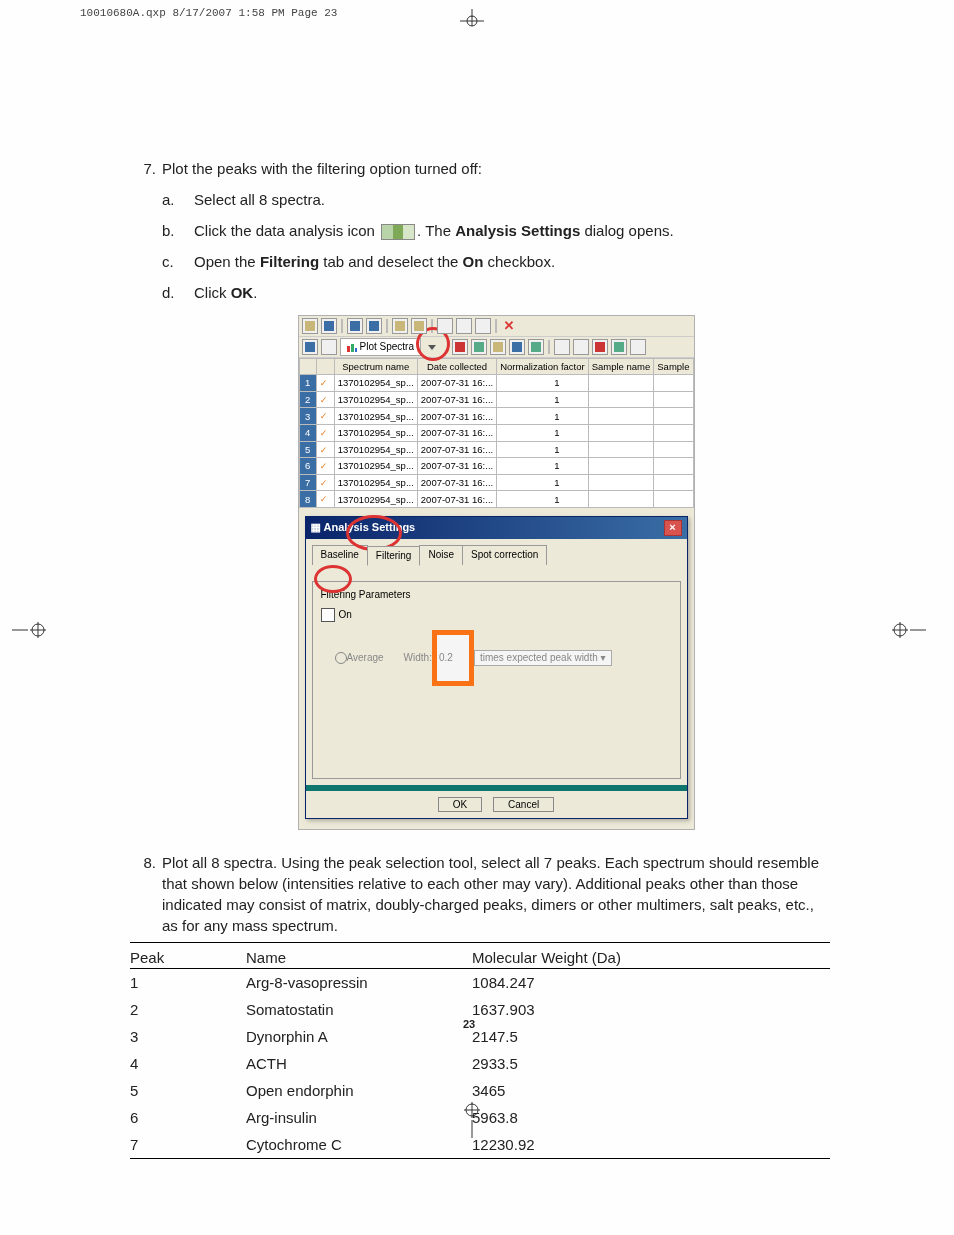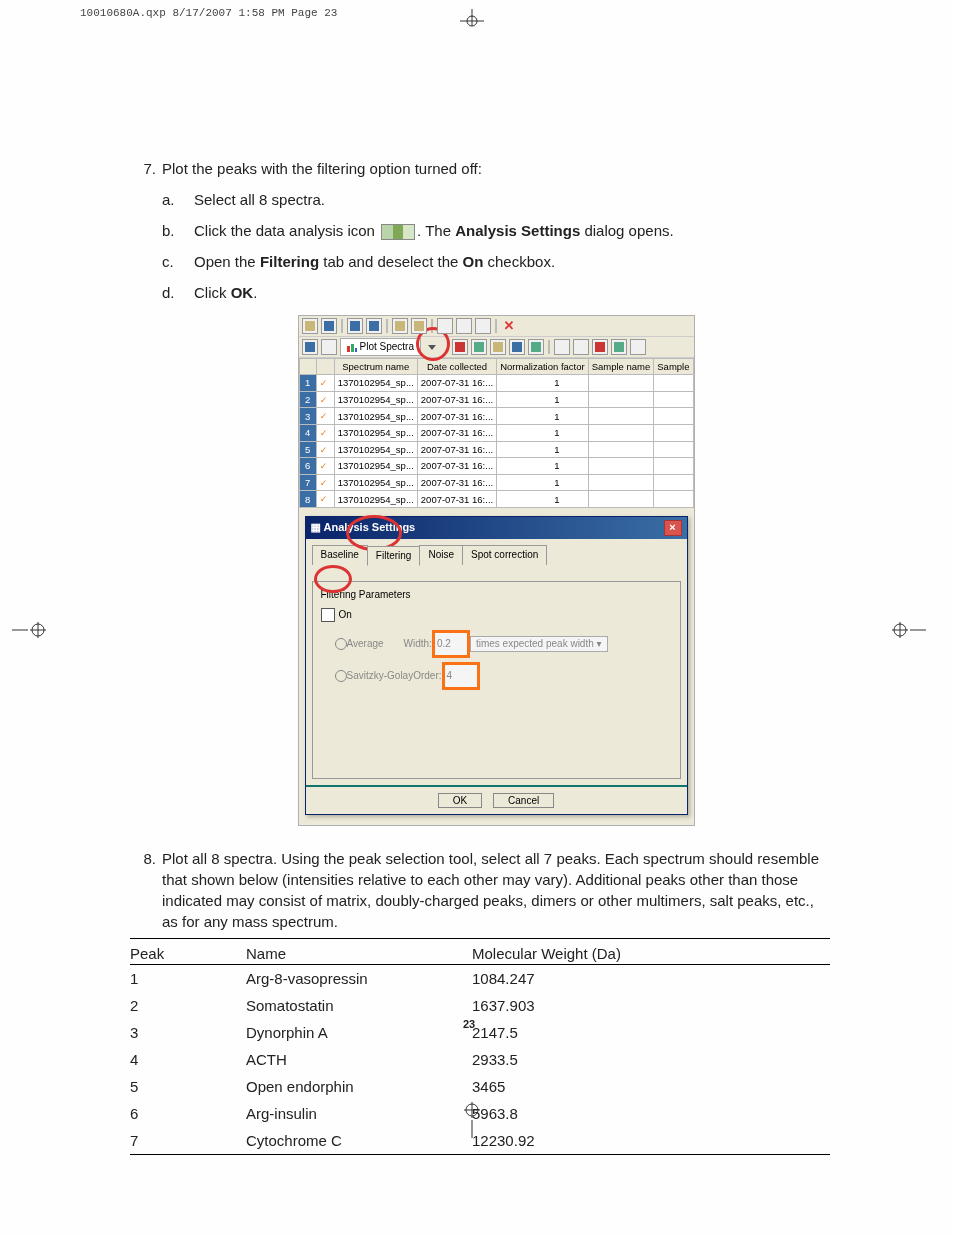--- a/index.html
+++ b/index.html
@@ -147,23 +147,23 @@
   .dialog-title .x { width:16px;height:14px;background:#d9534f;border:1px solid #a33;color:#fff;text-align:center;line-height:12px;font-weight:bold;font-size:11px;}
   .tabs { display:flex; padding:6px 6px 0 6px; gap:0;}
   .tab { border:1px solid #999; border-bottom:none; background:#ece9d8; padding:2px 8px; font-size:10px; margin-right:-1px;}
   .tab.active { background:#ece9d8; position:relative; top:1px; border-bottom:1px solid #ece9d8;}
   .tab-panel { border:1px solid #999; margin:16px 6px 6px 6px; padding:6px 8px 60px 8px; background:#ece9d8; min-height:130px;}
   .param-title { font-size:10px; margin-bottom:6px;}
   .chk-row { display:flex; align-items:center; gap:4px; margin-bottom:8px;}
   .chk-box { width:12px;height:12px;border:1px solid #555;background:#fff;}
   .row-opt { display:flex; align-items:center; gap:0; margin:4px 0 4px 14px; color:#888;}
   .radio { width:10px;height:10px;border:1px solid #888;border-radius:50%;}
-  .tinput { width:28px;border:3px solid #f97316;background:#f5f5f5;padding:4px 2px;color:#888;font-size:10px;}
+  .tinput { width:28px;border:5px solid #f97316;background:#f5f5f5;padding:16px 2px;color:#888;font-size:10px;}
   .tsel { border:1px solid #aaa;background:#f5f5f5;padding:0 5px;color:#888;font-size:10px;}
-  .dlg-btns { text-align:center; padding:6px; border-top:2px solid #0f766e;}
+  .dlg-btns { text-align:center; padding:6px; border-top:6px solid #0f766e;}
   .dlg-btns button { font-size:10px; padding:1px 14px; margin:0 4px; background:#ece9d8;border:1px solid #888;}
 
   
   table.peak {
     width: 100%;
     border-collapse: collapse;
     font-size: 15px;
     margin-top: 6px;
   }
   table.peak th {
@@ -406,26 +406,20 @@
                     <span class="chk-box"></span>
                     <span>On</span>
                   </div>
                   <div class="row-opt">
                     <span class="radio"></span>
                     <span>Average</span>
                     <span style="margin-left:20px;">Width:</span>
                     <span class="tinput">0.2</span>
                     <span class="tsel"><span>times expected peak width</span> ▾</span>
                   </div>
-                  <div class="row-opt">
-                    <span class="radio"></span>
-                    <span>Savitzky-Golay</span>
-                    <span>Order:</span>
-                    <span class="tinput">4</span>
-                  </div>
                 </div>
                 <div class="dlg-btns">
                   <button>OK</button>
                   <button>Cancel</button>
                 </div>
               </div>
             </div>
           </div>
         </div>
       </li>

